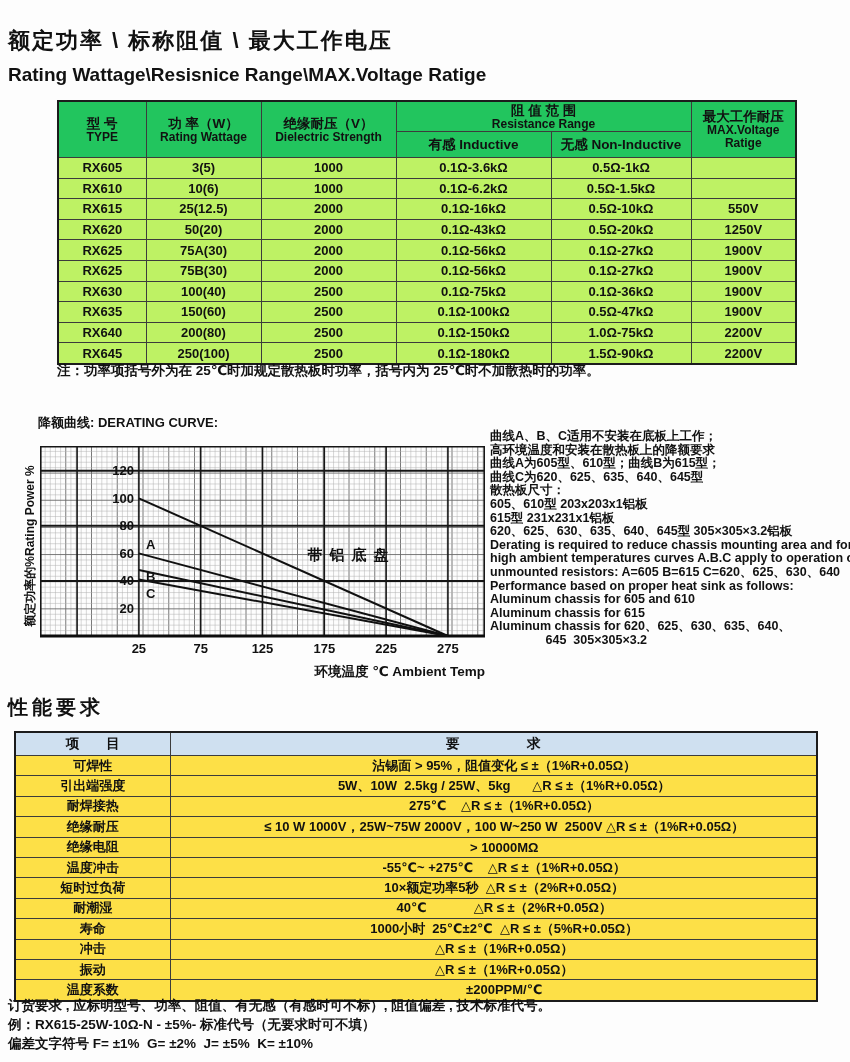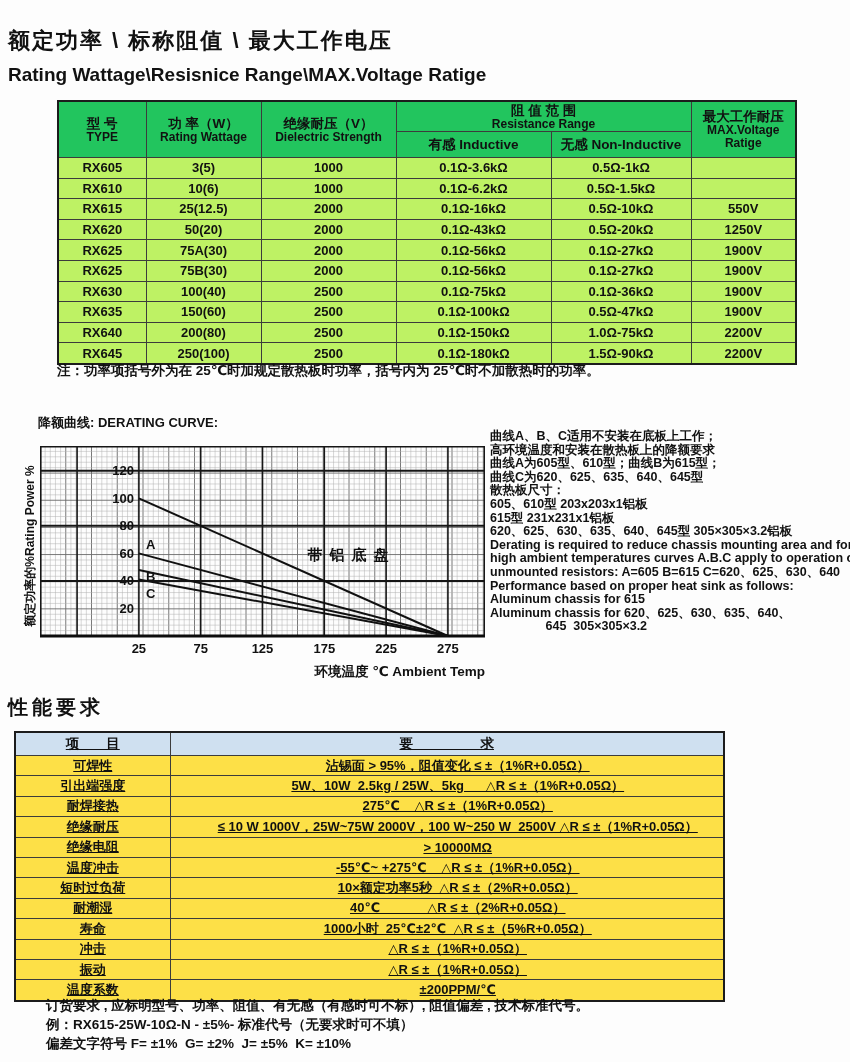--- a/index.html
+++ b/index.html
@@ -27,28 +27,28 @@
   .note-line{font-size:13.5px;font-weight:700;}
   
   .derating-label{font-size:13px;font-weight:700;}
   .y-axis-label{
     font-size:12px;font-weight:600;width:192px;text-align:center;
     transform:rotate(-90deg);transform-origin:0 0;
   }
   .side-text{font-size:12.5px;font-weight:600;line-height:13.6px;}
   .side-line{white-space:pre;}
   
-  .perf-table{width:711px;border:2px solid #1c1c1c;font-size:13px;text-decoration:underline;}
+  .perf-table{width:804px;border:2px solid #1c1c1c;font-size:13px;}
   .perf-table th,.perf-table td{border:1px solid #3c3c3c;padding:0;}
   .perf-table thead th{background:#cfe0f0;height:22px;text-align:center;font-size:13.5px;font-weight:700;}
   .perf-table tbody td{height:19.4px;background:#fde047;}
   .perf-table tbody td.item{width:155px;text-align:center;font-weight:700;font-size:13px;}
   .perf-table tbody td.req{text-align:center;padding-left:22px;font-weight:600;white-space:pre;font-size:13px;}
   
-  .footer-line{font-size:13.5px;font-weight:700;line-height:19px;white-space:pre;margin-left:38px;}
+  .footer-line{font-size:13.5px;font-weight:700;line-height:19px;white-space:pre;}
 </style>
 </head>
 <body>
 
 <div class="abs" style="left:8px;top:26px;">
   <div class="title-zh">额定功率 \ 标称阻值 \ 最大工作电压</div>
   <div class="title-en">Rating Wattage\Resisnice Range\MAX.Voltage Ratige</div>
 </div>
 
 <table class="rating-table abs" style="left:57px;top:100px;">
@@ -344,20 +344,21 @@
     <div class="side-line">曲线A为605型、610型；曲线B为615型；</div>
     <div class="side-line">曲线C为620、625、635、640、645型</div>
     <div class="side-line">散热板尺寸：</div>
     <div class="side-line">605、610型 203x203x1铝板</div>
     <div class="side-line">615型 231x231x1铝板</div>
     <div class="side-line">620、625、630、635、640、645型 305×305×3.2铝板</div>
     <div class="side-line">Derating is required to reduce chassis mounting area and for</div>
     <div class="side-line">high ambient temperatures curves A.B.C apply to operation of</div>
     <div class="side-line">unmounted resistors: A=605 B=615 C=620、625、630、640</div>
     <div class="side-line">Performance based on proper heat sink as follows:</div>
+    <div class="side-line">Aluminum chassis for 605 and 610</div>
     <div class="side-line">Aluminum chassis for 615</div>
     <div class="side-line">Aluminum chassis for 620、625、630、635、640、</div>
     <div class="side-line">                645  305×305×3.2</div>
   </div>
 
 <div class="abs section-title" style="left:8px;top:694px;">性能要求</div>
 
 <table class="perf-table abs" style="left:14px;top:731px;">
   <colgroup>
       <col style="width:155px">

